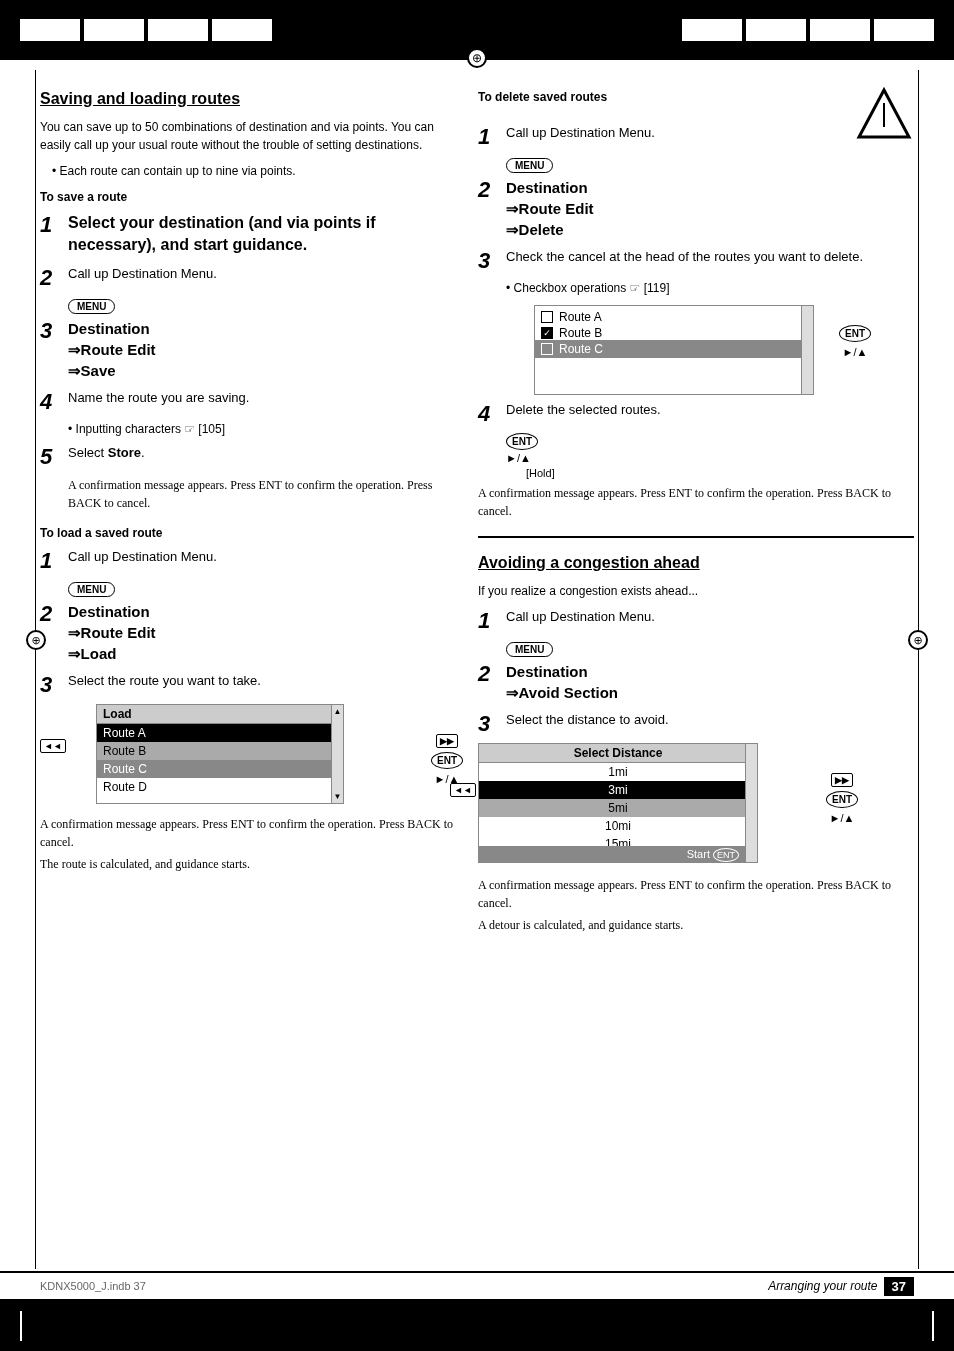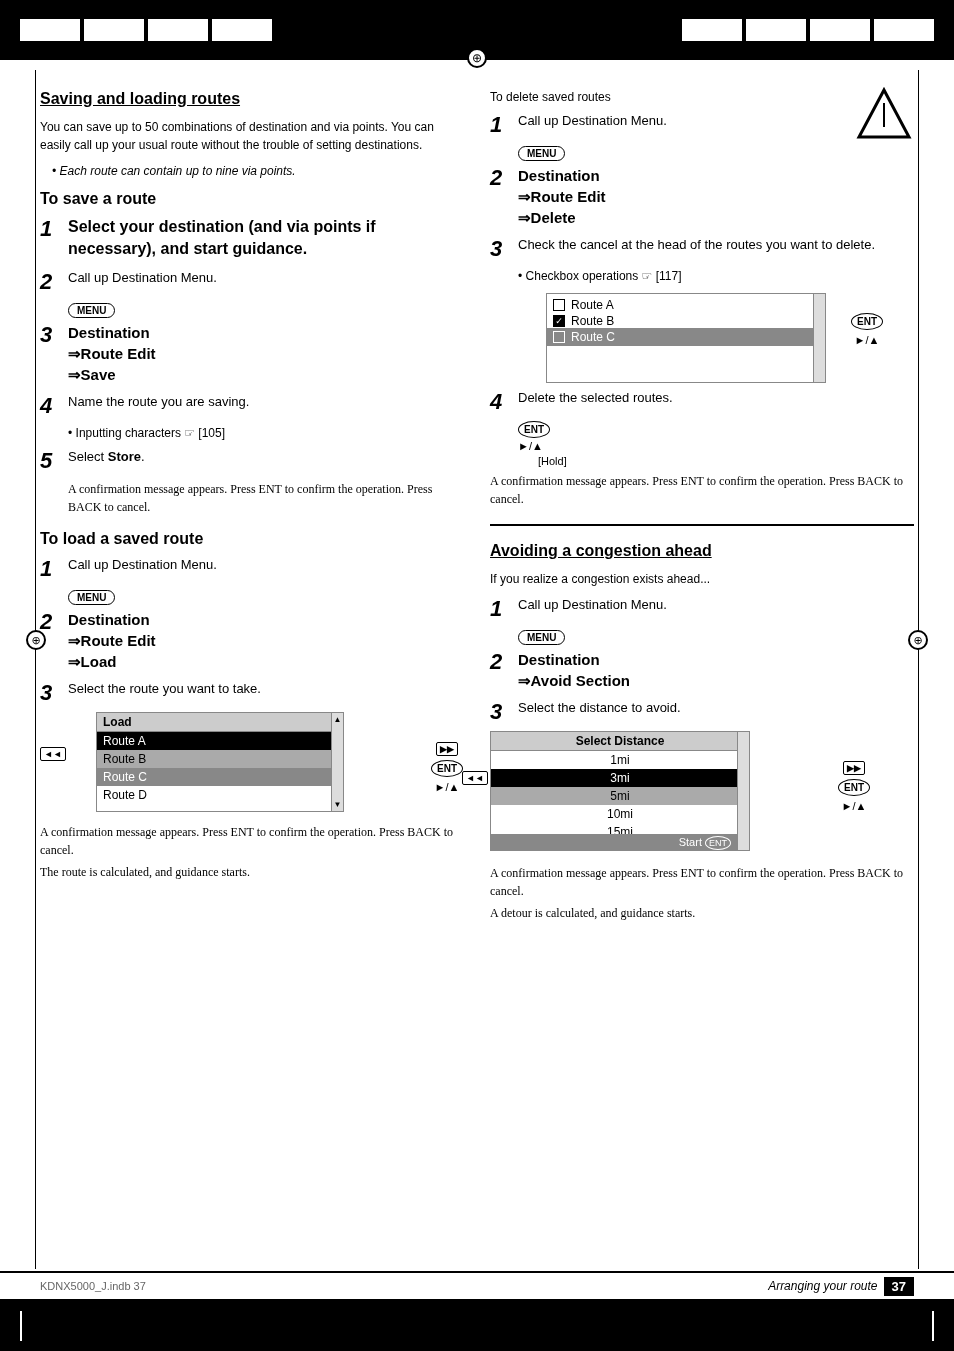--- a/index.html
+++ b/index.html
@@ -36,21 +36,21 @@
       position: absolute;
       right: 20px;
       display: flex;
       gap: 4px;
     }
 
     
     .main-content {
       padding: 30px 40px 20px 40px;
       display: flex;
-      gap: 30px;
+      gap: 18px;
     }
 
     .left-column {
       width: 420px;
       flex-shrink: 0;
     }
 
     .right-column {
       flex: 1;
     }
@@ -67,28 +67,27 @@
       font-size: 12px;
       line-height: 1.5;
       margin-bottom: 8px;
     }
 
     .bullet-point {
       font-size: 12px;
       line-height: 1.5;
       margin-left: 12px;
       margin-bottom: 8px;
-      font-style: italic;
     }
     .bullet-point::before {
       content: "• ";
     }
 
     .sub-heading {
-      font-size: 16px;
+      font-size: 12px;
       font-weight: bold;
       margin-bottom: 8px;
       margin-top: 10px;
     }
 
     
     .step {
       display: flex;
       margin-bottom: 8px;
       align-items: flex-start;
@@ -219,22 +218,22 @@
     
     .divider {
       border: none;
       border-top: 2px solid #000;
       margin: 16px 0;
     }
 
     
     .to-delete-heading {
       font-size: 12px;
-      font-weight: normal;
-      margin-bottom: 8px;
+      font-weight: bold;
+      margin-bottom: 20px;
     }
 
     
     .checkbox-diagram {
       margin: 8px 0 8px 28px;
       width: 280px;
       height: 90px;
       border: 1px solid #888;
       position: relative;
       background: #fff;
@@ -273,21 +272,21 @@
     }
 
     .cb-box.checked {
       background: #000;
       color: #fff;
     }
 
     
     .select-dist-diagram {
       margin: 8px 0 8px 0;
-      width: 260px;
+      width: 280px;
       height: 120px;
       border: 1px solid #888;
       position: relative;
       background: #fff;
     }
 
     .dist-title-bar {
       background: #ccc;
       padding: 2px 6px;
       font-size: 12px;
@@ -629,21 +628,21 @@
         <span>⇒Route Edit</span><br>
         <span>⇒Delete</span>
       </div>
     </div>
 
     
     <div class="step">
       <div class="step-number">3</div>
       <div class="step-content">Check the cancel at the head of the routes you want to delete.</div>
     </div>
-    <div class="step-note">Checkbox operations ☞ [117]</div>
+    <div class="step-note">Checkbox operations ☞ [119]</div>
 
     
     <div style="position:relative; margin: 6px 0 6px 28px; width:320px; height:90px;">
       <div class="checkbox-diagram">
         <div class="checkbox-rows">
           <div class="checkbox-row">
             <div class="cb-box"></div>
             <span>Route A</span>
           </div>
           <div class="checkbox-row">

